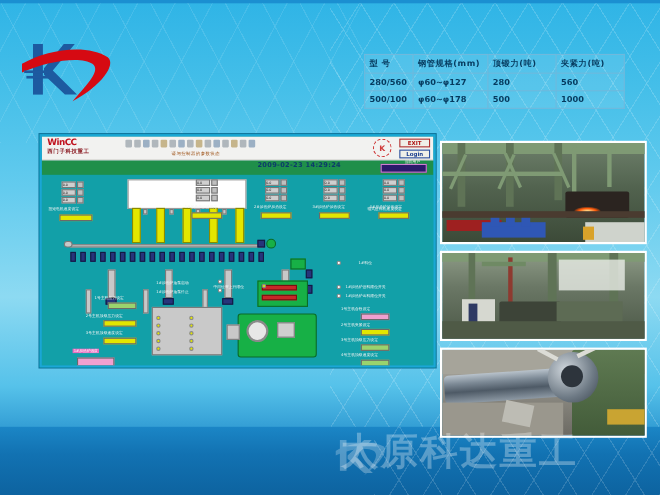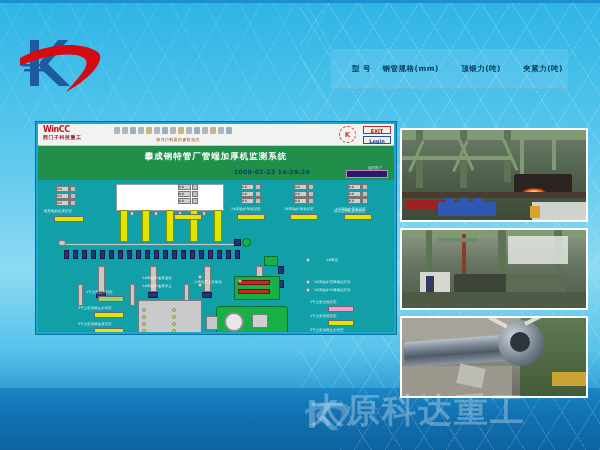--- a/index.html
+++ b/index.html
@@ -55,21 +55,21 @@
   }
 
   
   #spec-table {
     position:absolute; left:331px; top:49px;
     border-collapse:collapse;
     font-size:7.5px; color:#063a5e; font-weight:bold;
   }
   #spec-table td, #spec-table th {
     border:1px solid #6fb9dd;
-    padding:14px 4px; text-align:right; white-space:nowrap;
+    padding:3px 4px; text-align:left; white-space:nowrap;
     background:rgba(255,255,255,.10);
   }
   #spec-table th { font-weight:bold; letter-spacing:.5px; }
   #spec-table .c0 { width:44px; }
   #spec-table .c1 { width:68px; }
   #spec-table .c2 { width:62px; }
   #spec-table .c3 { width:62px; }
 
   
   #hmi {
@@ -194,20 +194,32 @@
 <table id="spec-table">
   <thead>
     <tr>
       <th class="c0">型  号</th>
       <th class="c1">钢管规格(mm)</th>
       <th class="c2">顶锻力(吨)</th>
       <th class="c3">夹紧力(吨)</th>
     </tr>
   </thead>
   <tbody>
+    <tr>
+      <td>280/560</td>
+      <td>φ60~φ127</td>
+      <td>280</td>
+      <td>560</td>
+    </tr>
+    <tr>
+      <td>500/100</td>
+      <td>φ60~φ178</td>
+      <td>500</td>
+      <td>1000</td>
+    </tr>
   </tbody>
 </table>
 
 <div id="hmi">
 
   <div id="hmi-titlebar">
     <div id="wincc">
       <div class="wc">WinCC</div>
       <div class="cn">西门子科技重工</div>
     </div>
@@ -229,23 +241,20 @@
       <div class="tbi v3"></div>
     </div>
     <div id="tb-sub">请与控制器的参数状态</div>
     <div id="seal">K</div>
     <div id="exitbox">
       <div class="exitbtn">EXIT</div>
       <div class="exitbtn login">Login</div>
     </div>
   </div>
 
-  <div id="hmi-green">
-    <div class="gtitle">攀成钢特管厂管端加厚机监测系统</div>
-  </div>
   <div id="hmi-datebar">
     <div id="hmi-date">2009-02-23  14:29:24</div>
     <div id="hmi-userlbl">当前用户</div>
     <div id="hmi-userbox"></div>
   </div>
 
   <div id="hmi-body">
 
     <div class="valrow" style="left:18px;top:6px;">
       <div class="cell">0.0</div>

